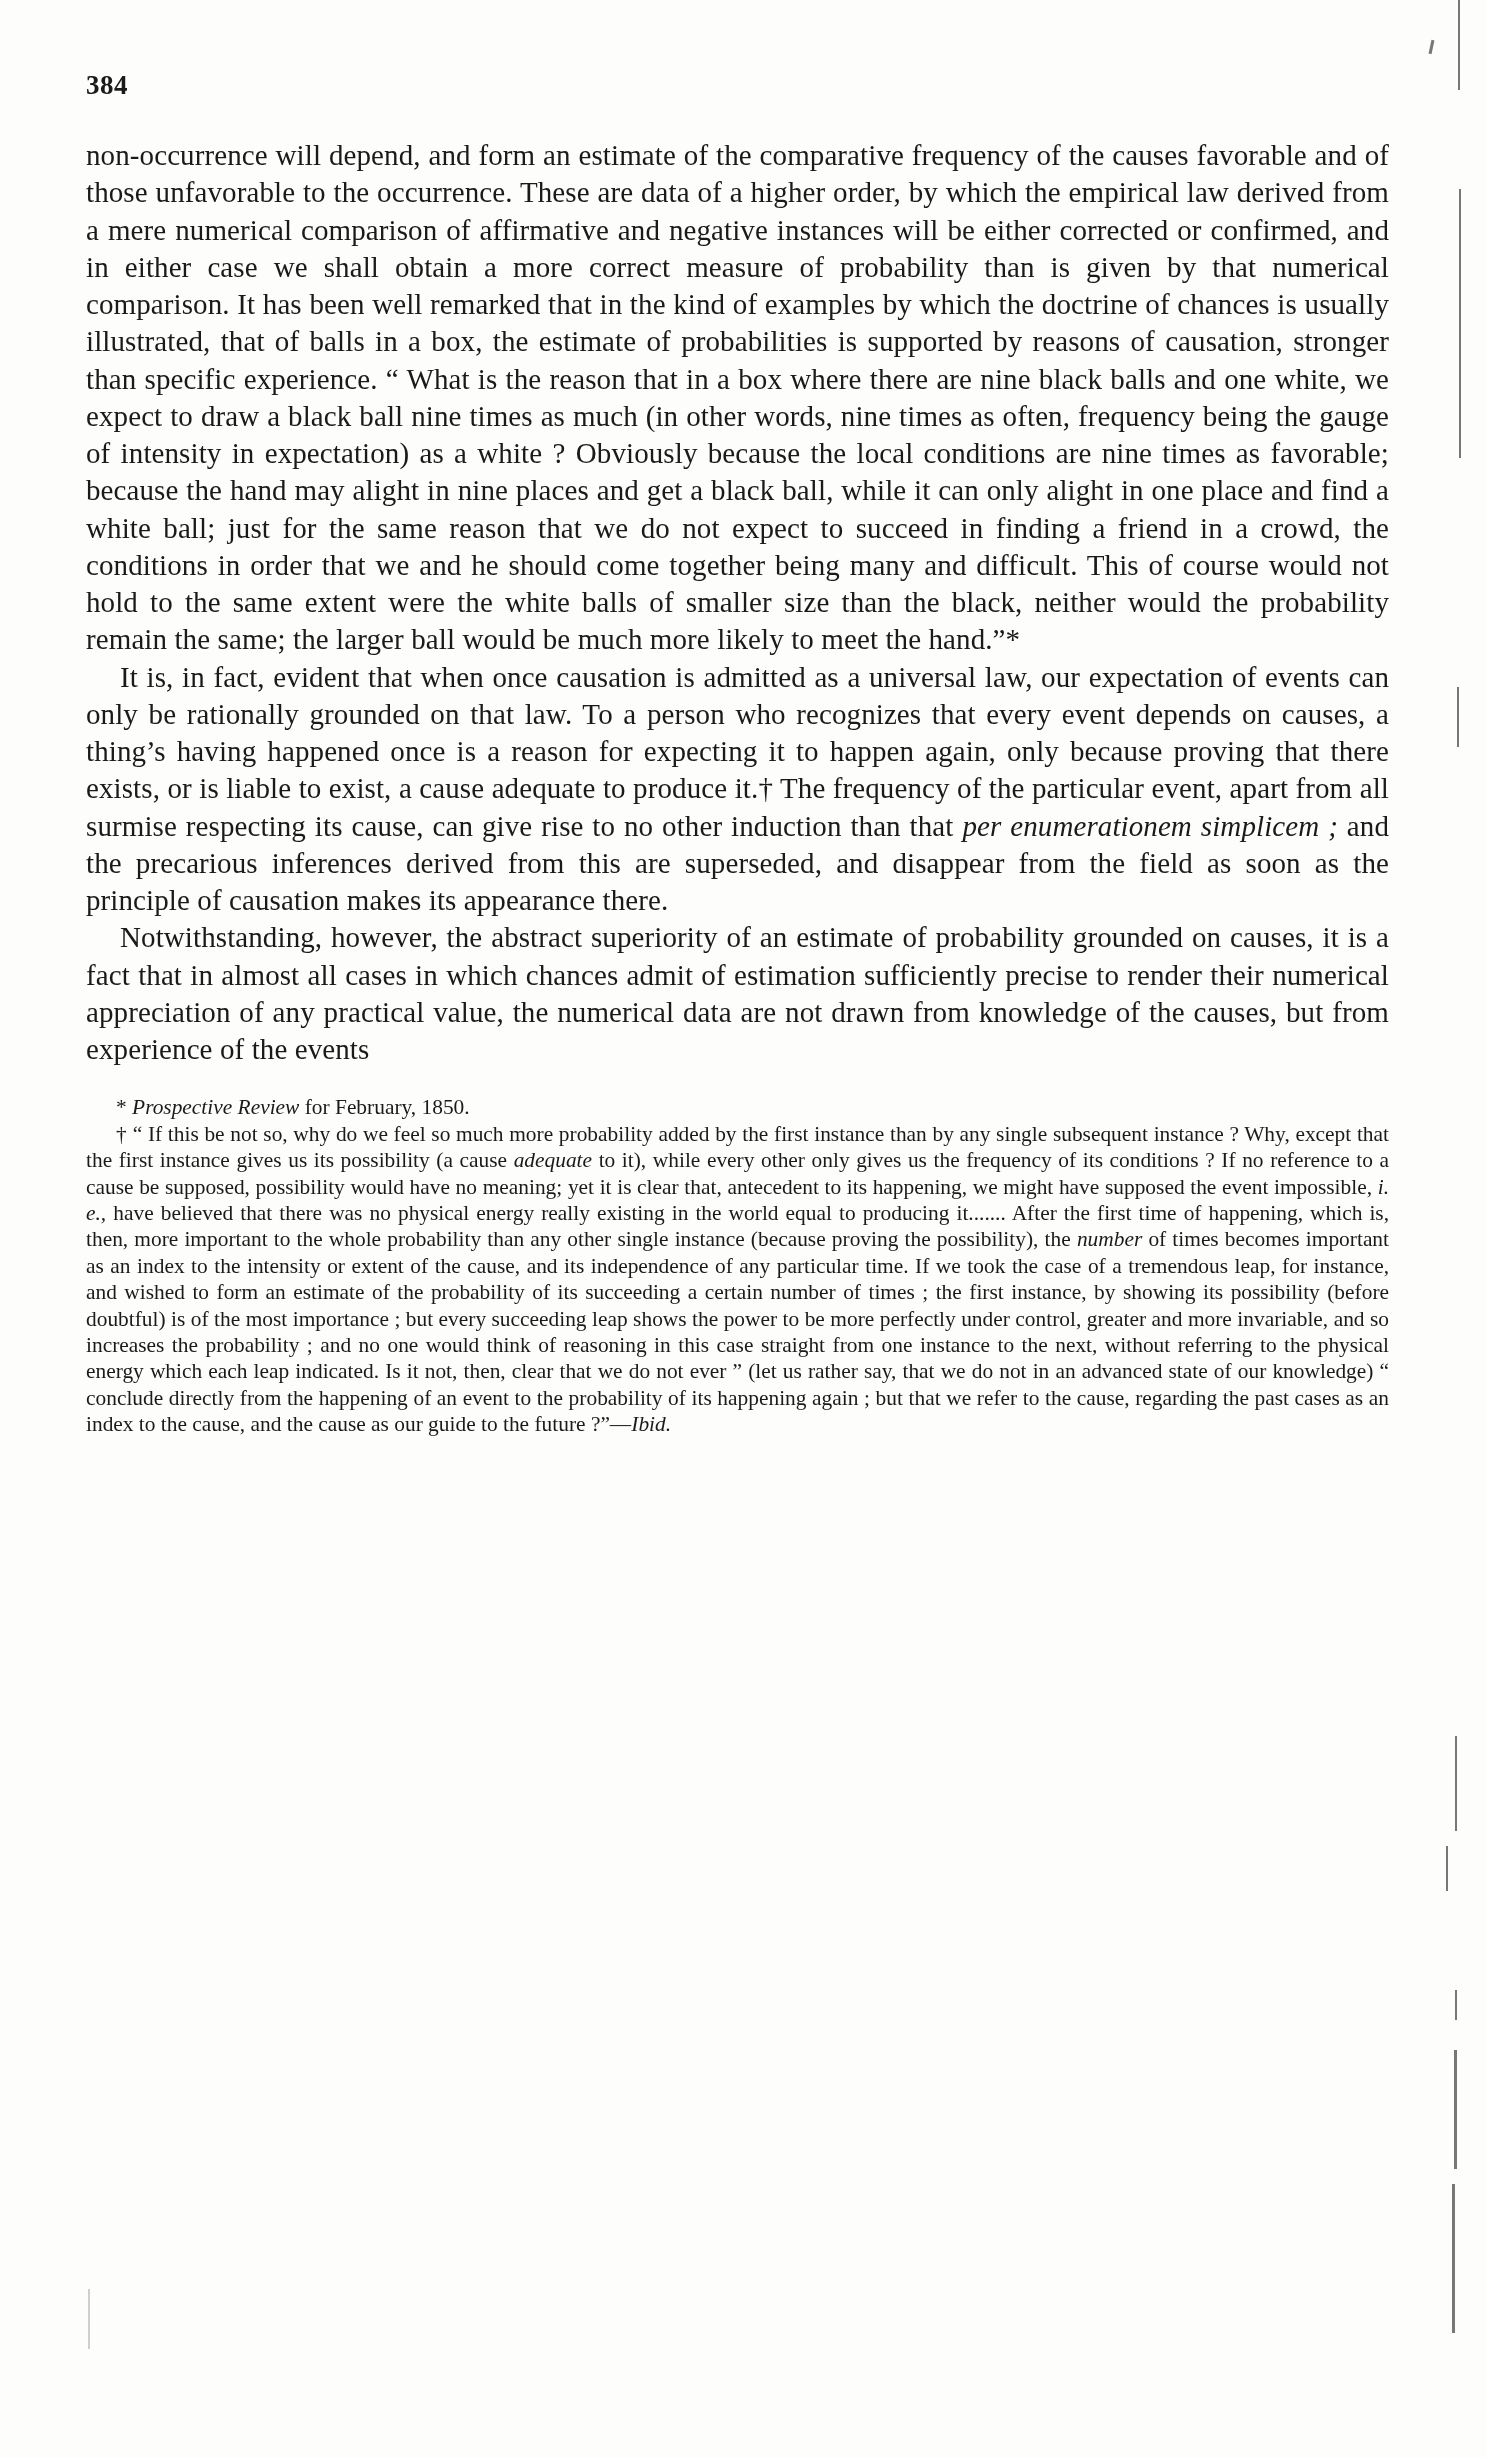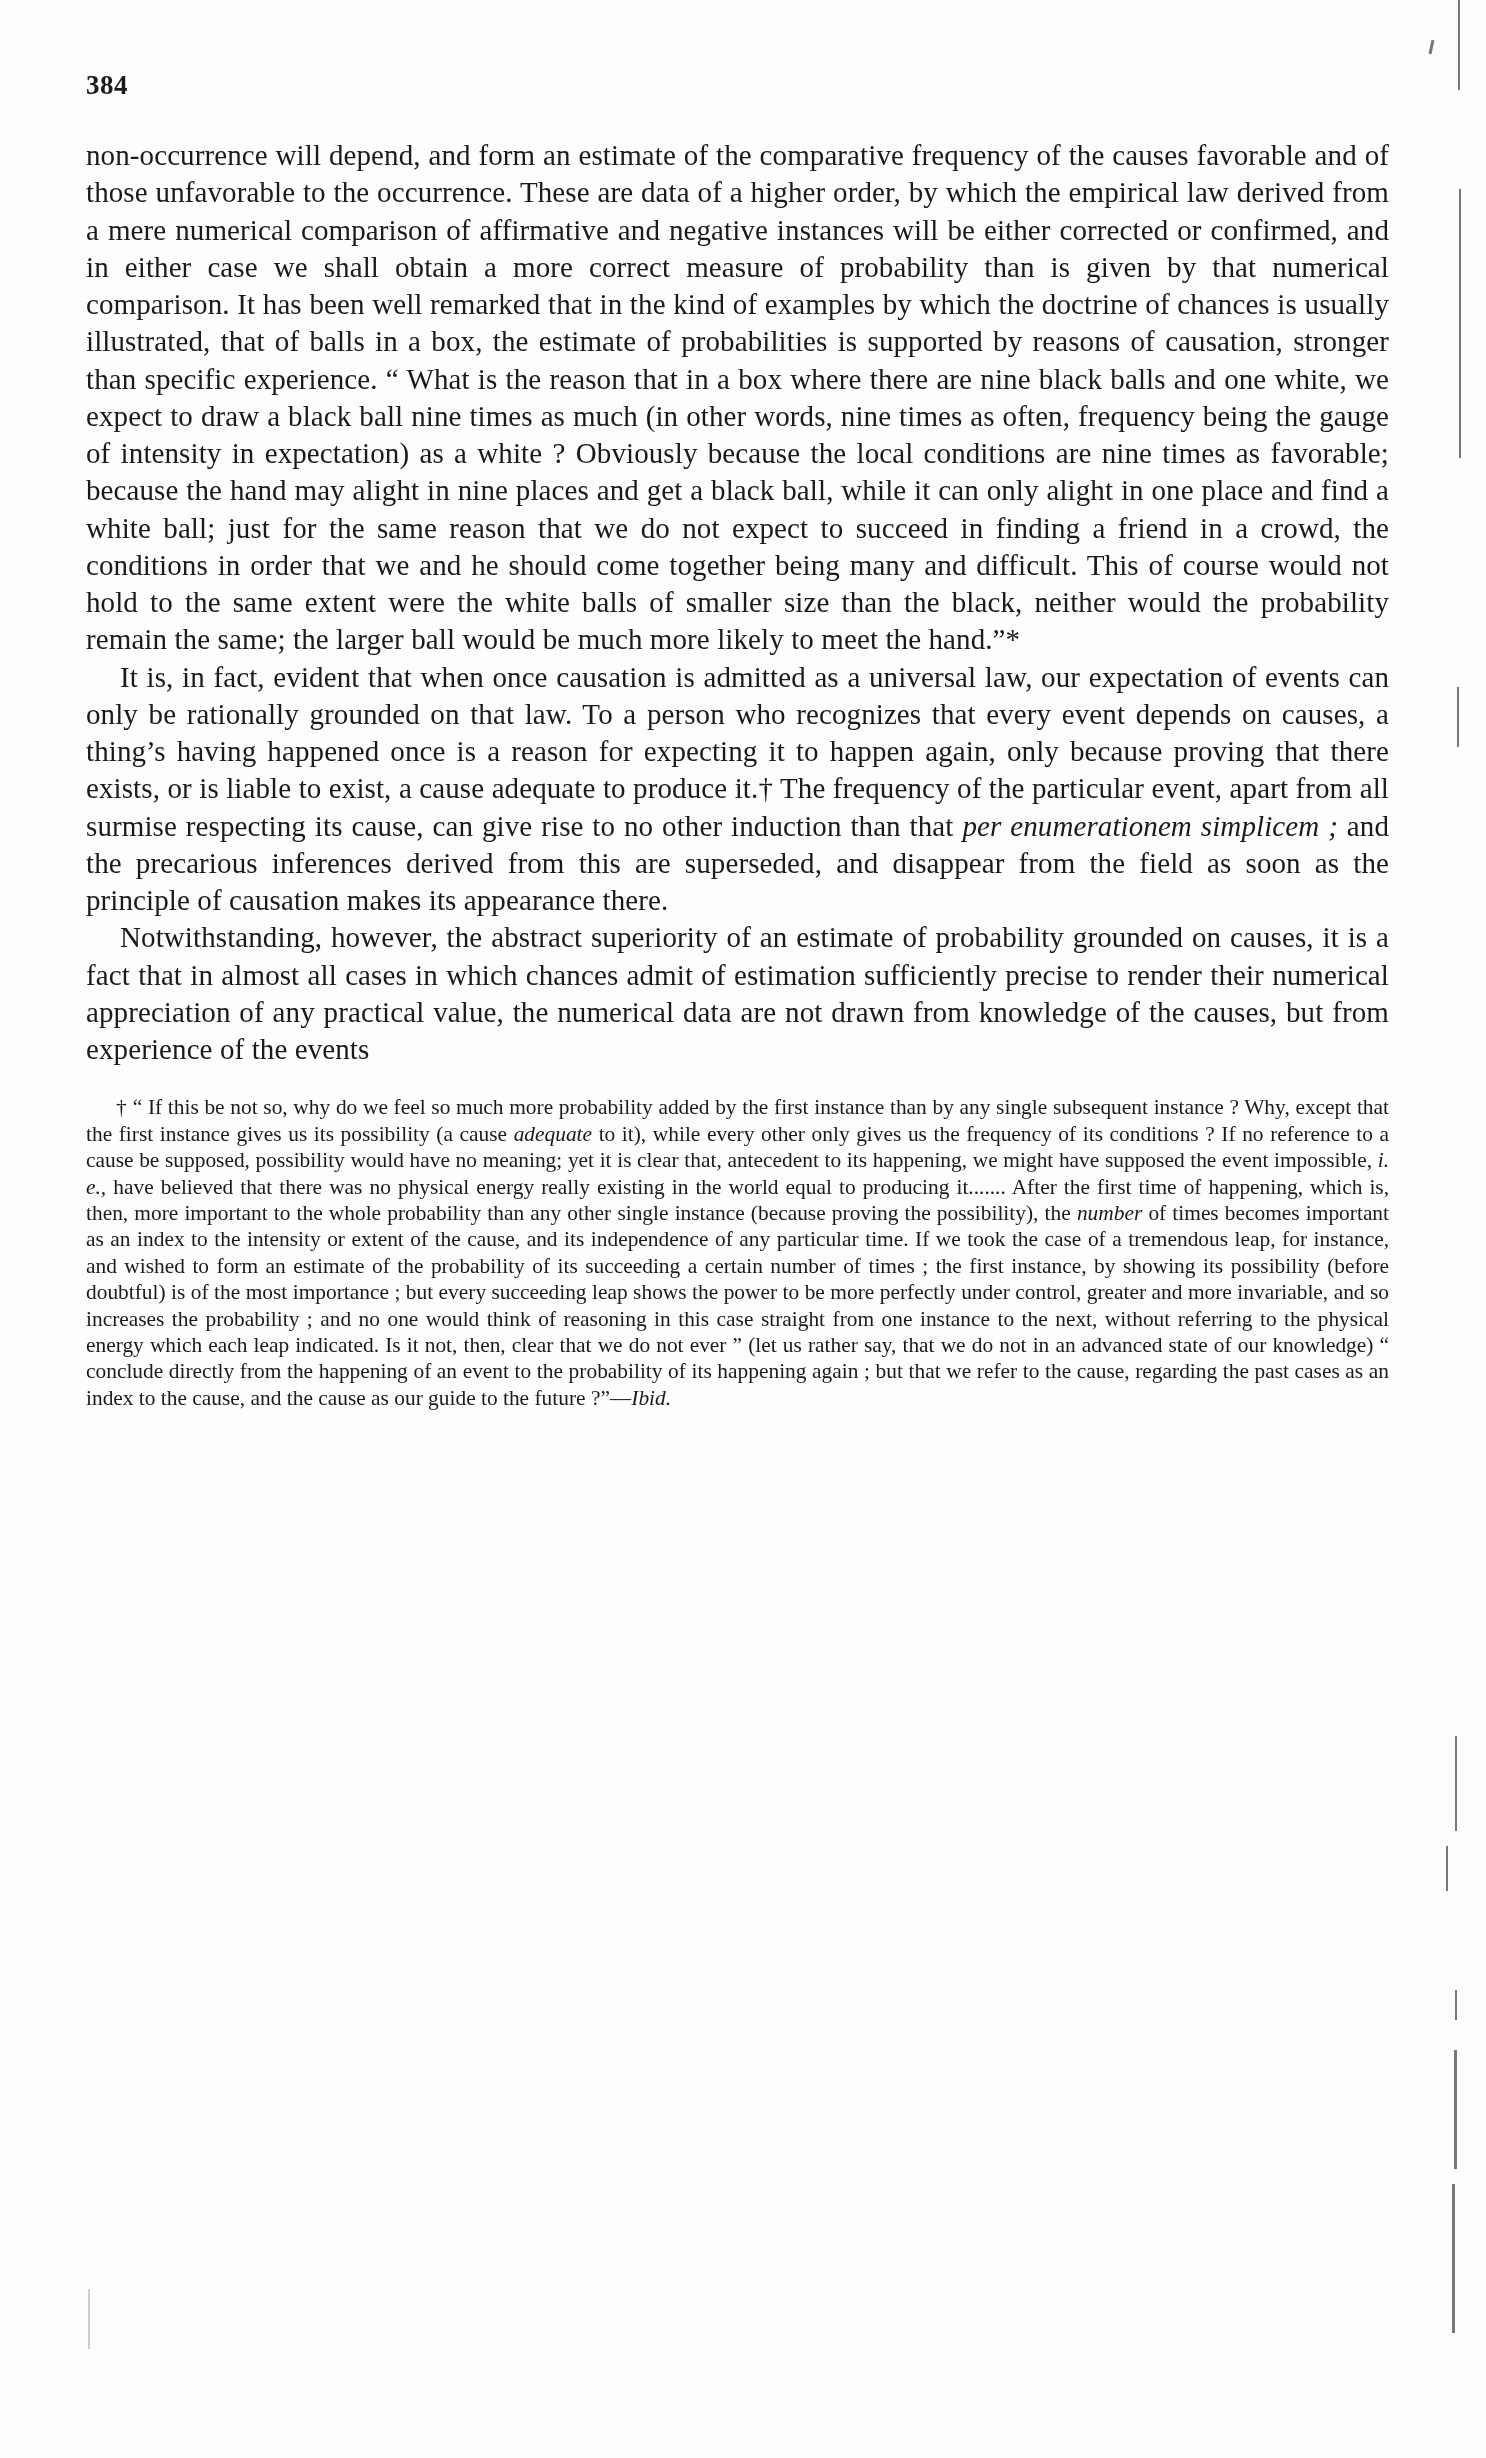--- a/index.html
+++ b/index.html
@@ -85,20 +85,24 @@
     </div>
 
     <div class="body-block">
       <p>non-occurrence will depend, and form an estimate of the comparative frequency of the causes favorable and of those unfavorable to the occurrence. These are data of a higher order, by which the empirical law derived from a mere numerical comparison of affirmative and negative instances will be either corrected or confirmed, and in either case we shall obtain a more correct measure of probability than is given by that numerical comparison. It has been well remarked that in the kind of examples by which the doctrine of chances is usually illustrated, that of balls in a box, the estimate of probabilities is supported by reasons of causation, stronger than specific experience.  “ What is the reason that in a box where there are nine black balls and one white, we expect to draw a black ball nine times as much (in other words, nine times as often, frequency being the gauge of intensity in expectation) as a white ?  Obviously because the local conditions are nine times as favorable; because the hand may alight in nine places and get a black ball, while it can only alight in one place and find a white ball; just for the same reason that we do not expect to succeed in finding a friend in a crowd, the conditions in order that we and he should come together being many and difficult.  This of course would not hold to the same extent were the white balls of smaller size than the black, neither would the probability remain the same; the larger ball would be much more likely to meet the hand.”*</p>
       <p class="indent">It is, in fact, evident that when once causation is admitted as a universal law, our expectation of events can only be rationally grounded on that law. To a person who recognizes that every event depends on causes, a thing’s having happened once is a reason for expecting it to happen again, only because proving that there exists, or is liable to exist, a cause adequate to produce it.†  The frequency of the particular event, apart from all surmise respecting its cause, can give rise to no other induction than that <span class="it">per enumerationem simplicem ;</span> and the precarious inferences derived from this are superseded, and disappear from the field as soon as the principle of causation makes its appearance there.</p>
       <p class="indent">Notwithstanding, however, the abstract superiority of an estimate of probability grounded on causes, it is a fact that in almost all cases in which chances admit of estimation sufficiently precise to render their numerical appreciation of any practical value, the numerical data are not drawn from knowledge of the causes, but from experience of the events</p>
     </div>
 
     <div class="footnotes">
       <p class="fn-indent">
+        <span>*</span>
+        <span class="it">Prospective Review</span><span> for February, 1850.</span>
+      </p>
+      <p class="fn-indent">
         <span>†</span>
         <span>“ If this be not so, why do we feel so much more probability added by the first instance than by any single subsequent instance ?   Why, except that the first instance gives us its possibility (a cause <span class="it">adequate</span> to it), while every other only gives us the frequency of its conditions ? If no reference to a cause be supposed, possibility would have no meaning; yet it is clear that, antecedent to its happening, we might have supposed the event impossible, <span class="it">i. e.,</span> have believed that there was no physical energy really existing in the world equal to producing it.......  After the first time of happening, which is, then, more important to the whole probability than any other single instance (because proving the possibility), the <span class="it">number</span> of times becomes important as an index to the intensity or extent of the cause, and its independence of any particular time.   If we took the case of a tremendous leap, for instance, and wished to form an estimate of the probability of its succeeding a certain number of times ; the first instance, by showing its possibility (before doubtful) is of the most importance ; but every succeeding leap shows the power to be more perfectly under control, greater and more invariable, and so increases the probability ; and no one would think of reasoning in this case straight from one instance to the next, without referring to the physical energy which each leap indicated.   Is it not, then, clear that we do not ever ” (let us rather say, that we do not in an advanced state of our knowledge) “ conclude directly from the happening of an event to the probability of its happening again ; but that we refer to the cause, regarding the past cases as an index to the cause, and the cause as our guide to the future ?”—<span class="it">Ibid.</span></span>
       </p>
     </div>
 
   </div>
 
   <div class="edge-mark" style="left:1430px; top:40px; width:3px; height:14px; transform:rotate(12deg);"></div>
   <div class="edge-mark" style="left:1458px; top:0px; width:2px; height:90px;"></div>
   <div class="edge-mark" style="left:1459px; top:189px; width:2px; height:269px;"></div>

